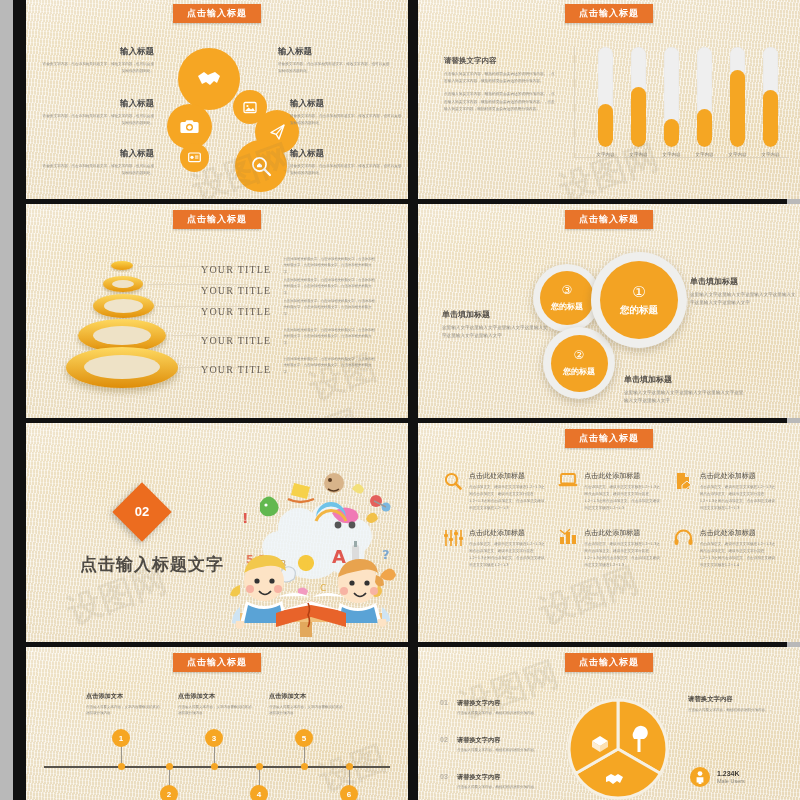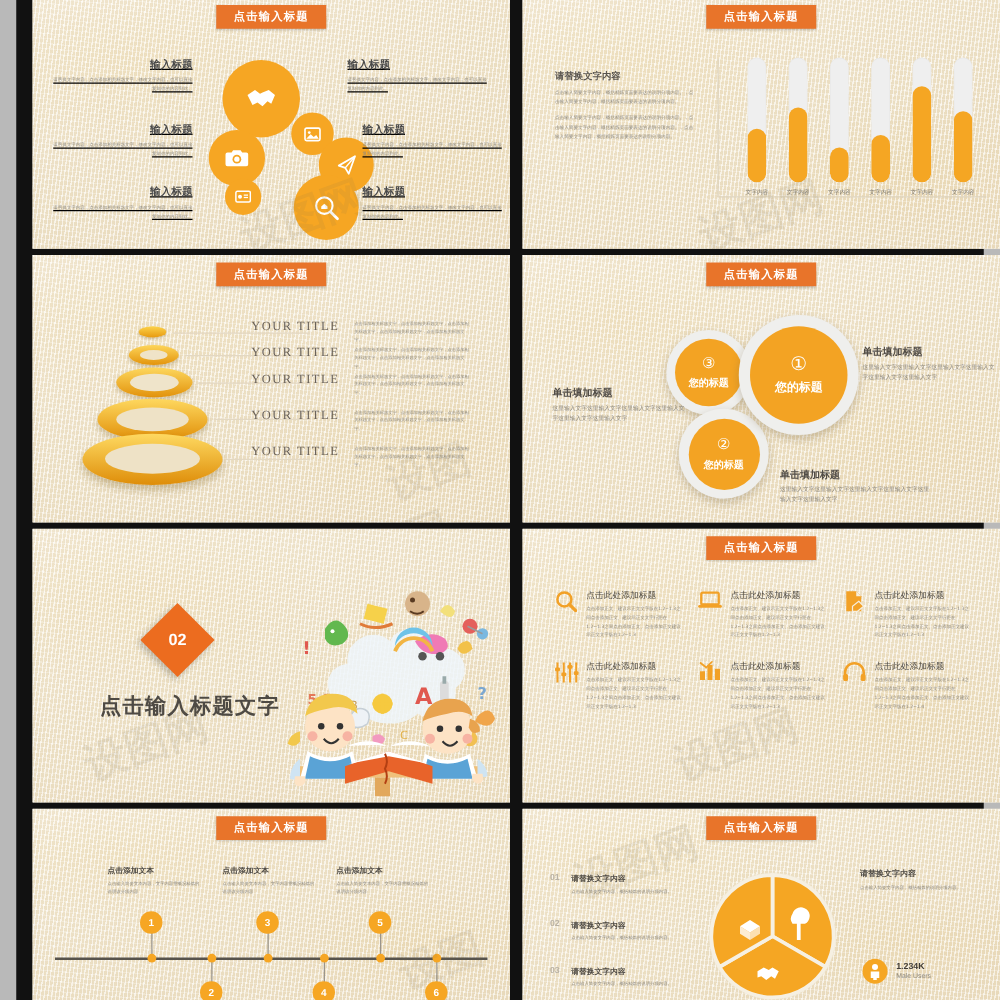--- a/index.html
+++ b/index.html
@@ -46,40 +46,40 @@
     box-shadow:0 1px 2px rgba(0,0,0,.20);
   }
   .banner.t1{top:4px;font-size:9px;padding:3px 14px;}
   .banner.t2{top:6px;font-size:9px;padding:3px 14px;}
 
   .cjk{font-family:"DejaVu Sans","Liberation Sans",sans-serif;}
 
   
   .bub{position:absolute;border-radius:50%;background:#f6a623;display:flex;align-items:center;justify-content:center;color:#fff;}
   .bub svg{display:block;}
-  .s1txt{position:absolute;width:112px;text-decoration:underline;}
+  .s1txt{position:absolute;width:112px;}
   .s1txt .h{font-size:8.5px;font-weight:bold;color:#4a4a4a;margin-bottom:3px;}
   .s1txt .p{font-size:3.6px;line-height:1.85;color:#8d8madd;color:#8e8a80;}
   .s1txt.R{text-align:left;}
   .s1txt.L{text-align:right;}
 
   
   .s2desc{position:absolute;left:26px;top:56px;width:112px;}
   .s2desc .h{font-size:7.5px;font-weight:bold;color:#5a5550;margin-bottom:5px;}
   .s2desc .p{font-size:3.7px;line-height:1.95;color:#8e8a80;margin-bottom:6px;}
   .axis{position:absolute;background:#ded3bd;}
   .bars{position:absolute;left:180px;top:47px;width:180px;height:110px;display:flex;align-items:flex-end;justify-content:space-between;}
   .barcol{width:15px;display:flex;flex-direction:column;align-items:center;}
   .track{width:15px;height:100px;border-radius:8px;background:#efefef;position:relative;overflow:hidden;box-shadow:inset 0 0 0 .5px rgba(0,0,0,.03);}
   .fill{position:absolute;left:0;bottom:0;width:15px;border-radius:8px;background:#f5a623;}
   .blab{font-size:4.6px;color:#7d7token;color:#7a766d;margin-top:5px;white-space:nowrap;}
 
   
   .ring{position:absolute;border-radius:50%;}
-  .s3row{position:absolute;display:flex;align-items:flex-start;}
+  .s3row{position:absolute;display:flex;align-items:flex-end;}
   .s3t{font-size:10px;letter-spacing:1.2px;color:#6a6259;font-family:"Liberation Serif",serif;}
   .s3p{font-size:3.4px;line-height:1.9;color:#918d83;width:93px;}
   .lead{position:absolute;height:.5px;background:#e3d8c2;}
 
   
   .pc{position:absolute;border-radius:50%;background:#efefed;box-shadow:0 3px 8px rgba(120,100,60,.33);display:flex;align-items:center;justify-content:center;}
   .pci{border-radius:50%;background:#f3a323;display:flex;flex-direction:column;align-items:center;justify-content:center;color:#fff;}
   .pcn{font-size:12px;line-height:1;}
   .pcl{font-size:8px;font-weight:bold;margin-top:5px;}
   .s4txt{position:absolute;width:108px;}

